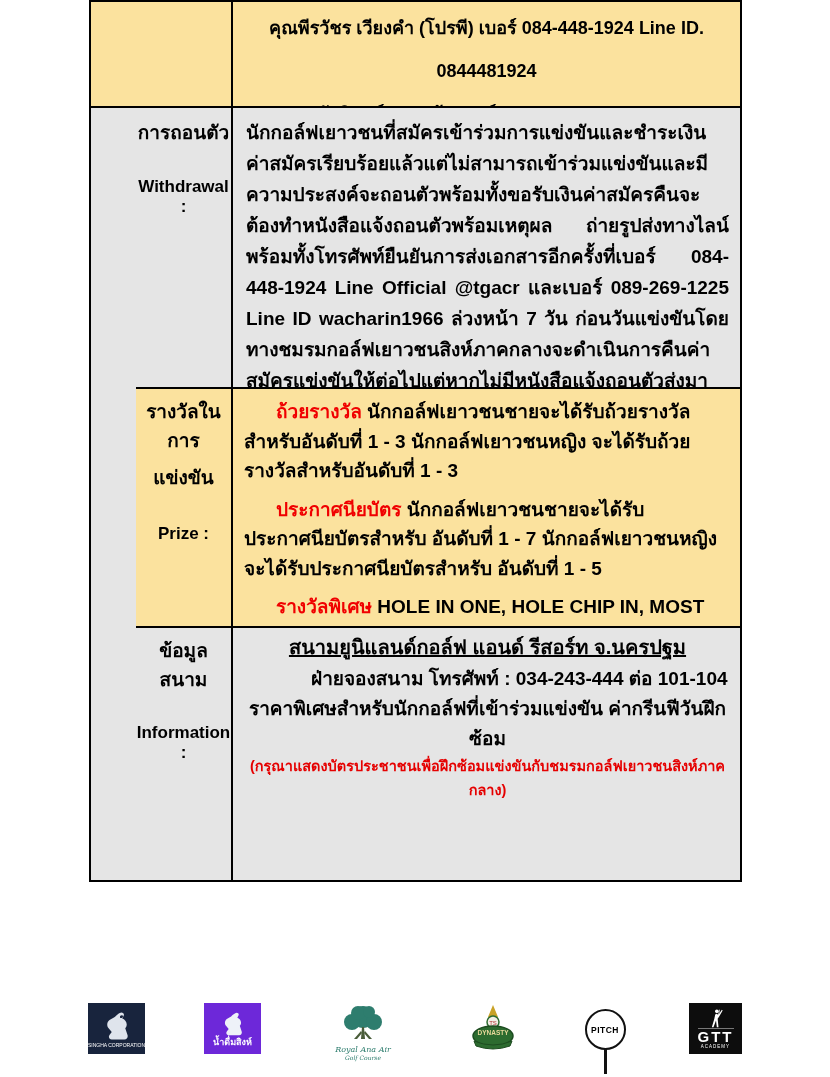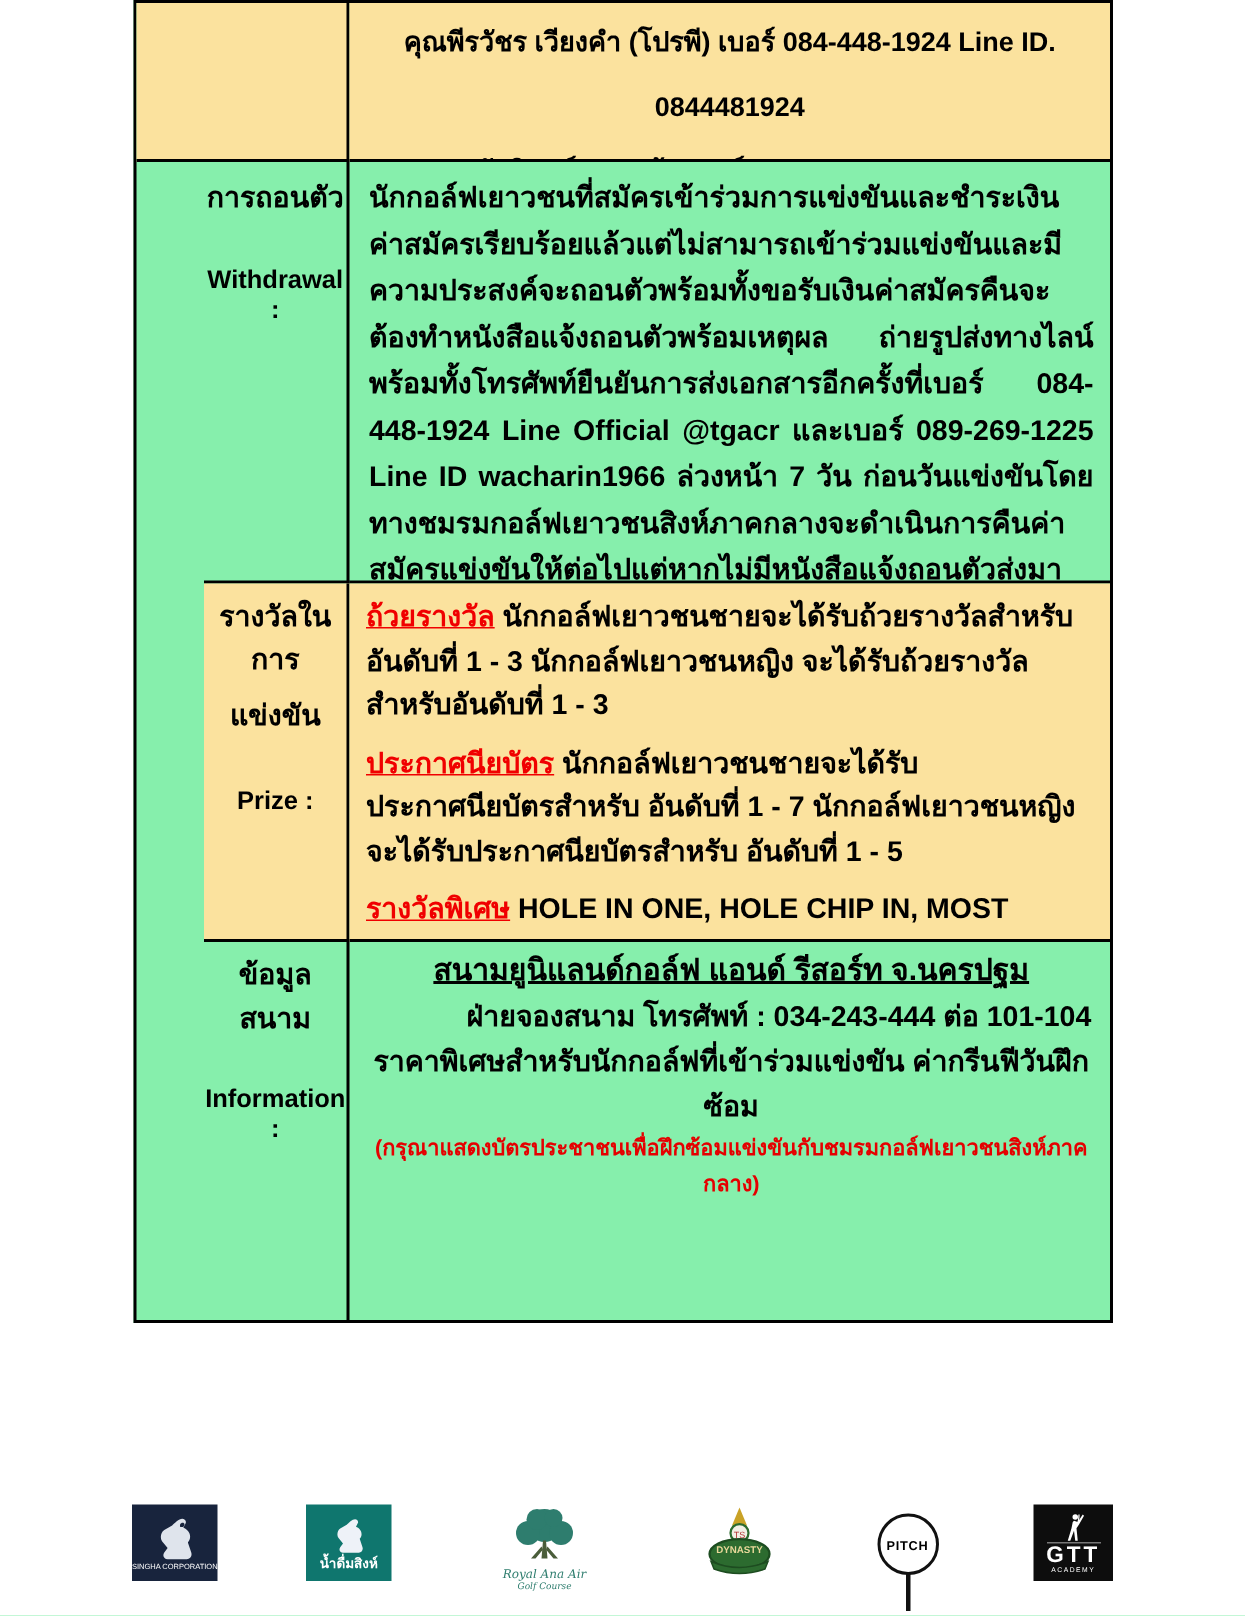--- a/index.html
+++ b/index.html
@@ -7,21 +7,21 @@
     width:830px;height:1077px;background:#ffffff;position:relative;
     font-family:"Liberation Sans","DejaVu Sans",sans-serif;color:#000;
     overflow:hidden;
   }
   
   .doc-table{
     position:absolute;left:89px;top:0;width:653px;
     border:2px solid #000;box-sizing:border-box;
     display:grid;grid-template-columns:142px 1fr;
     grid-template-rows:106px 281px 239px 252px;
-    background:#86efac;
+    background:#e5e5e5;
   }
   .cell{box-sizing:border-box;overflow:hidden;}
   .cell.left{border-right:2px solid #000;}
   .row1{border-bottom:2px solid #000;}
   .row2{border-bottom:2px solid #000;}
   .row3{border-bottom:2px solid #000;}
   .yellow{background:#FBE29E;}
   
   .contact-cell{padding-top:5px;text-align:center;font-weight:bold;font-size:18px;line-height:43px;}
   
@@ -33,39 +33,39 @@
   .pz-label .label-th{margin-top:8px;}
   .pz-label .label-en{margin-top:32px;}
   .info-label .label-th{margin-top:8px;}
   .info-label .label-en{margin-top:29px;}
   
   .wd-body{padding:9px 11px 0 13px;font-size:19px;line-height:31px;font-weight:bold;text-align:justify;}
   
   .pz-body{padding:4px 14px 0 11px;font-size:19px;font-weight:bold;}
   .pz-para{margin:0 0 0 0;line-height:29.5px;padding-top:4px;}
   .pz-para + .pz-para{margin-top:5px;}
-  .red-head{color:#F00000;text-decoration:underline;}
+  .red-head{color:#F00000;margin-left:32px;}
   
   .info-body{padding:6px 8px 13px 10px;font-size:19px;font-weight:bold;line-height:30px;}
   .venue-title{text-align:center;text-decoration:underline;font-size:20px;line-height:26px;margin-bottom:4px;}
   .line-indent{padding-left:68px;}
   .room-line{display:flex;}
   .room-line .rl-label{padding-left:35px;}
   .room-line .rl-value{margin-left:auto;padding-right:18px;}
   .center-line{text-align:center;}
   .red-note{color:#E50000;font-size:14.5px;text-align:center;line-height:24px;}
   
   .logos{
     position:absolute;left:88px;top:1003px;width:654px;
     display:flex;justify-content:space-between;align-items:flex-start;
   }
   .logo{text-align:center;}
   .sq-logo{width:57px;height:51px;display:flex;flex-direction:column;align-items:center;justify-content:center;}
   .sq-navy{background:#18243d;}
-  .sq-blue{background:#0f766e;}
+  .sq-blue{background:#6d28d9;}
   .sq-black{background:#0d0d0d;width:53px;height:51px;}
   .sq-caption{color:#fff;font-size:5px;line-height:6px;white-space:nowrap;}
   .sq-caption-th{color:#fff;font-size:9px;font-weight:bold;line-height:10px;white-space:nowrap;}
   .tree-logo{width:86px;}
   .script-cap{font-family:"DejaVu Serif","Liberation Serif",serif;font-style:italic;color:#2e7d6e;font-size:8px;line-height:9px;white-space:nowrap;}
   .script-sub{font-family:"DejaVu Serif","Liberation Serif",serif;font-style:italic;color:#2e7d6e;font-size:6px;line-height:8px;}
   .ulg-logo{width:96px;padding-top:8px;}
   .ulg-text{font-style:italic;font-weight:900;font-size:27px;line-height:26px;color:#3aa021;letter-spacing:1px;text-shadow:1px 1px 0 #1c6b10;}
   .ulg-arc{width:62px;height:12px;border-top:3px solid #6abf3a;border-radius:50%;margin:0 auto -4px auto;}
   .ulg-sub{font-family:"DejaVu Serif","Liberation Serif",serif;font-style:italic;color:#3aa021;font-size:6px;line-height:8px;white-space:nowrap;}

